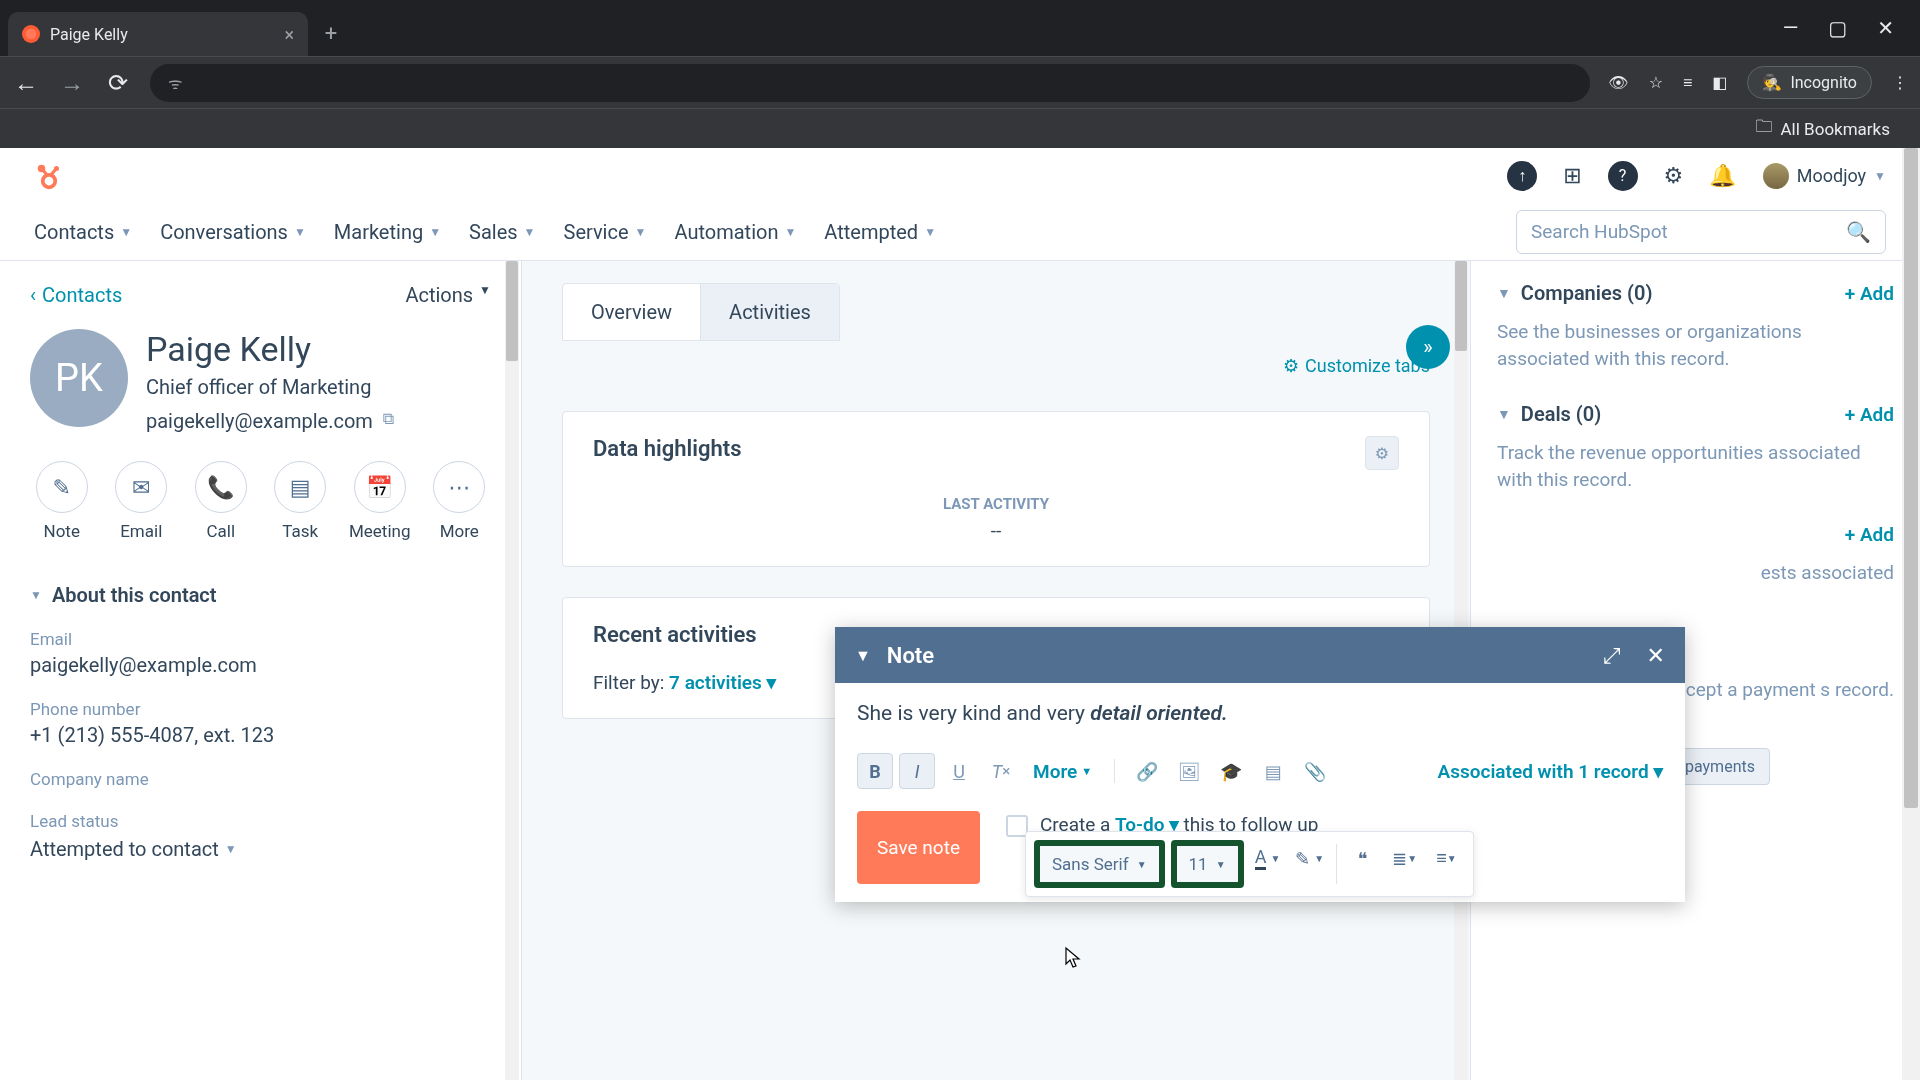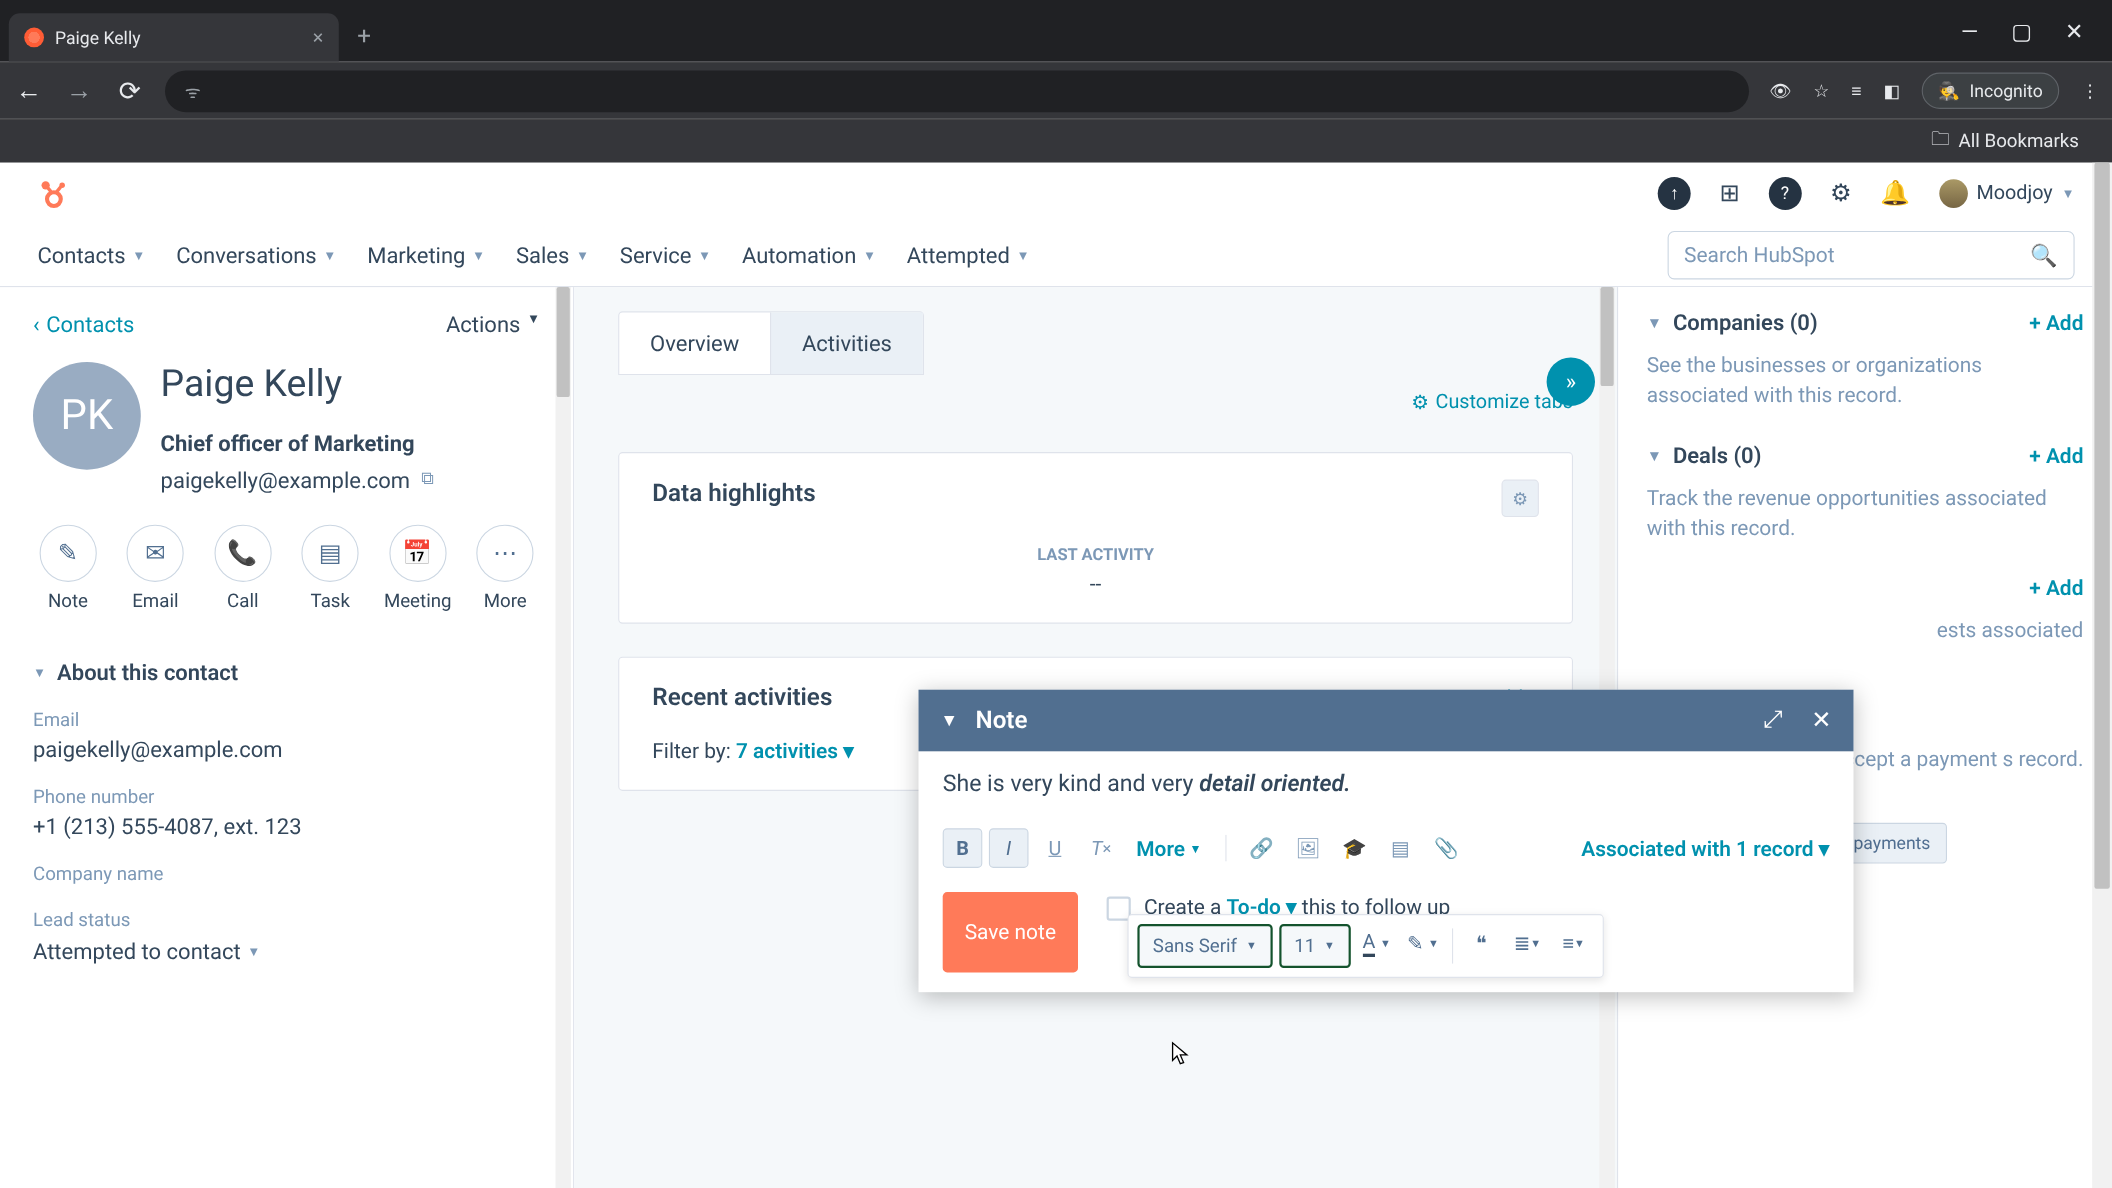--- a/index.html
+++ b/index.html
@@ -42,21 +42,21 @@
 .columns { display:flex; height: calc(100% - 55px - 58px); }
 
 
 .leftcol { width: 522px; border-right:1px solid #dfe3eb; padding: 22px 30px; position:relative; overflow:hidden;}
 .leftcol::after { content:""; position:absolute; right:0; top:0; width:14px; height:100%; background:linear-gradient(to right, transparent, transparent);}
 .back-link { color:#0091ae; font-size:20px; display:flex; align-items:center; gap:6px;}
 .actions-link { position:absolute; right:30px; top:22px; font-size:20px; color:#33475b; display:flex; gap:6px;}
 .contact-head { display:flex; gap:18px; margin-top:22px;}
 .avatar { width:98px; height:98px; border-radius:50%; background:#99acc2; color:#fff; display:flex; align-items:center; justify-content:center; font-size:38px; font-weight:400;}
 .cname { font-size:34px; color:#33475b; font-weight:400;}
-.ctitle { font-size:20px; color:#33475b; margin-top:22px;font-weight:bold;}
+.ctitle { font-size:20px; color:#33475b; margin-top:6px;}
 .cemail { font-size:20px; color:#33475b; margin-top:10px; display:flex; gap:10px;}
 .copy-ic { color:#7c98b6; font-size:16px;}
 
 .action-row { display:flex; gap:16px; margin-top:28px;}
 .action-btn { display:flex; flex-direction:column; align-items:center; gap:8px; font-size:17px; color:#33475b; width:70px;}
 .action-btn .ic { width:52px; height:52px; border-radius:50%; border:1px solid #cbd6e2; display:flex; align-items:center; justify-content:center; color:#516f90; font-size:22px; background:#fff;}
 
 .section-head { display:flex; gap:10px; align-items:center; margin-top:42px; font-weight:600; color:#33475b; font-size:20px;}
 .field { margin-top:22px;}
 .field .lbl { color:#7c98b6; font-size:17px;}
@@ -100,21 +100,21 @@
 
 
 .note-modal { position:absolute; left:835px; top:627px; width:850px; background:#fff; box-shadow:0 4px 20px rgba(0,0,0,0.25); z-index:50;}
 .note-head { background:#516f90; height:56px; display:flex; align-items:center; padding:0 20px; gap:16px; color:#fff;}
 .note-head .title { font-size:22px; font-weight:600;}
 .note-head .sp { margin-left:auto; display:flex; gap:26px; font-size:22px;}
 .note-body { padding:18px 22px 0; font-size:21px; color:#33475b; min-height:60px;}
 .note-body em { font-style:italic; font-weight:600;}
 
 .float-toolbar { position:absolute; left:190px; top:204px; background:#fff; border:1px solid #dfe3eb; border-radius:4px; box-shadow:0 2px 8px rgba(0,0,0,0.1); padding:8px; display:flex; gap:6px; z-index:60;}
-.ft-sel { border:2px solid #14532d; background:#f5f8fa; border-radius:4px; padding:8px 12px; font-size:17px; color:#516f90; display:flex; align-items:center; gap:8px;}
+.ft-sel { border:6px solid #14532d; background:#f5f8fa; border-radius:4px; padding:8px 12px; font-size:17px; color:#516f90; display:flex; align-items:center; gap:8px;}
 .ft-btn { width:36px; height:36px; display:flex; align-items:center; justify-content:center; color:#516f90; font-size:18px;}
 .ft-sep { width:1px; background:#dfe3eb; margin:4px 2px;}
 
 .note-toolbar { border-top:none; padding:10px 22px; display:flex; align-items:center; gap:6px;}
 .nt-btn { width:36px; height:36px; border:1px solid #cbd6e2; border-radius:4px; display:flex; align-items:center; justify-content:center; font-family:Georgia,serif; font-size:18px; color:#516f90; background:#fff;}
 .nt-btn.active { background:#eaf0f6;}
 .nt-plain { width:36px; height:36px; display:flex; align-items:center; justify-content:center; color:#7c98b6; font-size:18px;}
 .more-link { color:#0091ae; font-size:19px; font-weight:600; margin:0 8px; display:flex; align-items:center; gap:4px;}
 .assoc-link { margin-left:auto; color:#0091ae; font-size:19px; font-weight:600;}
 

